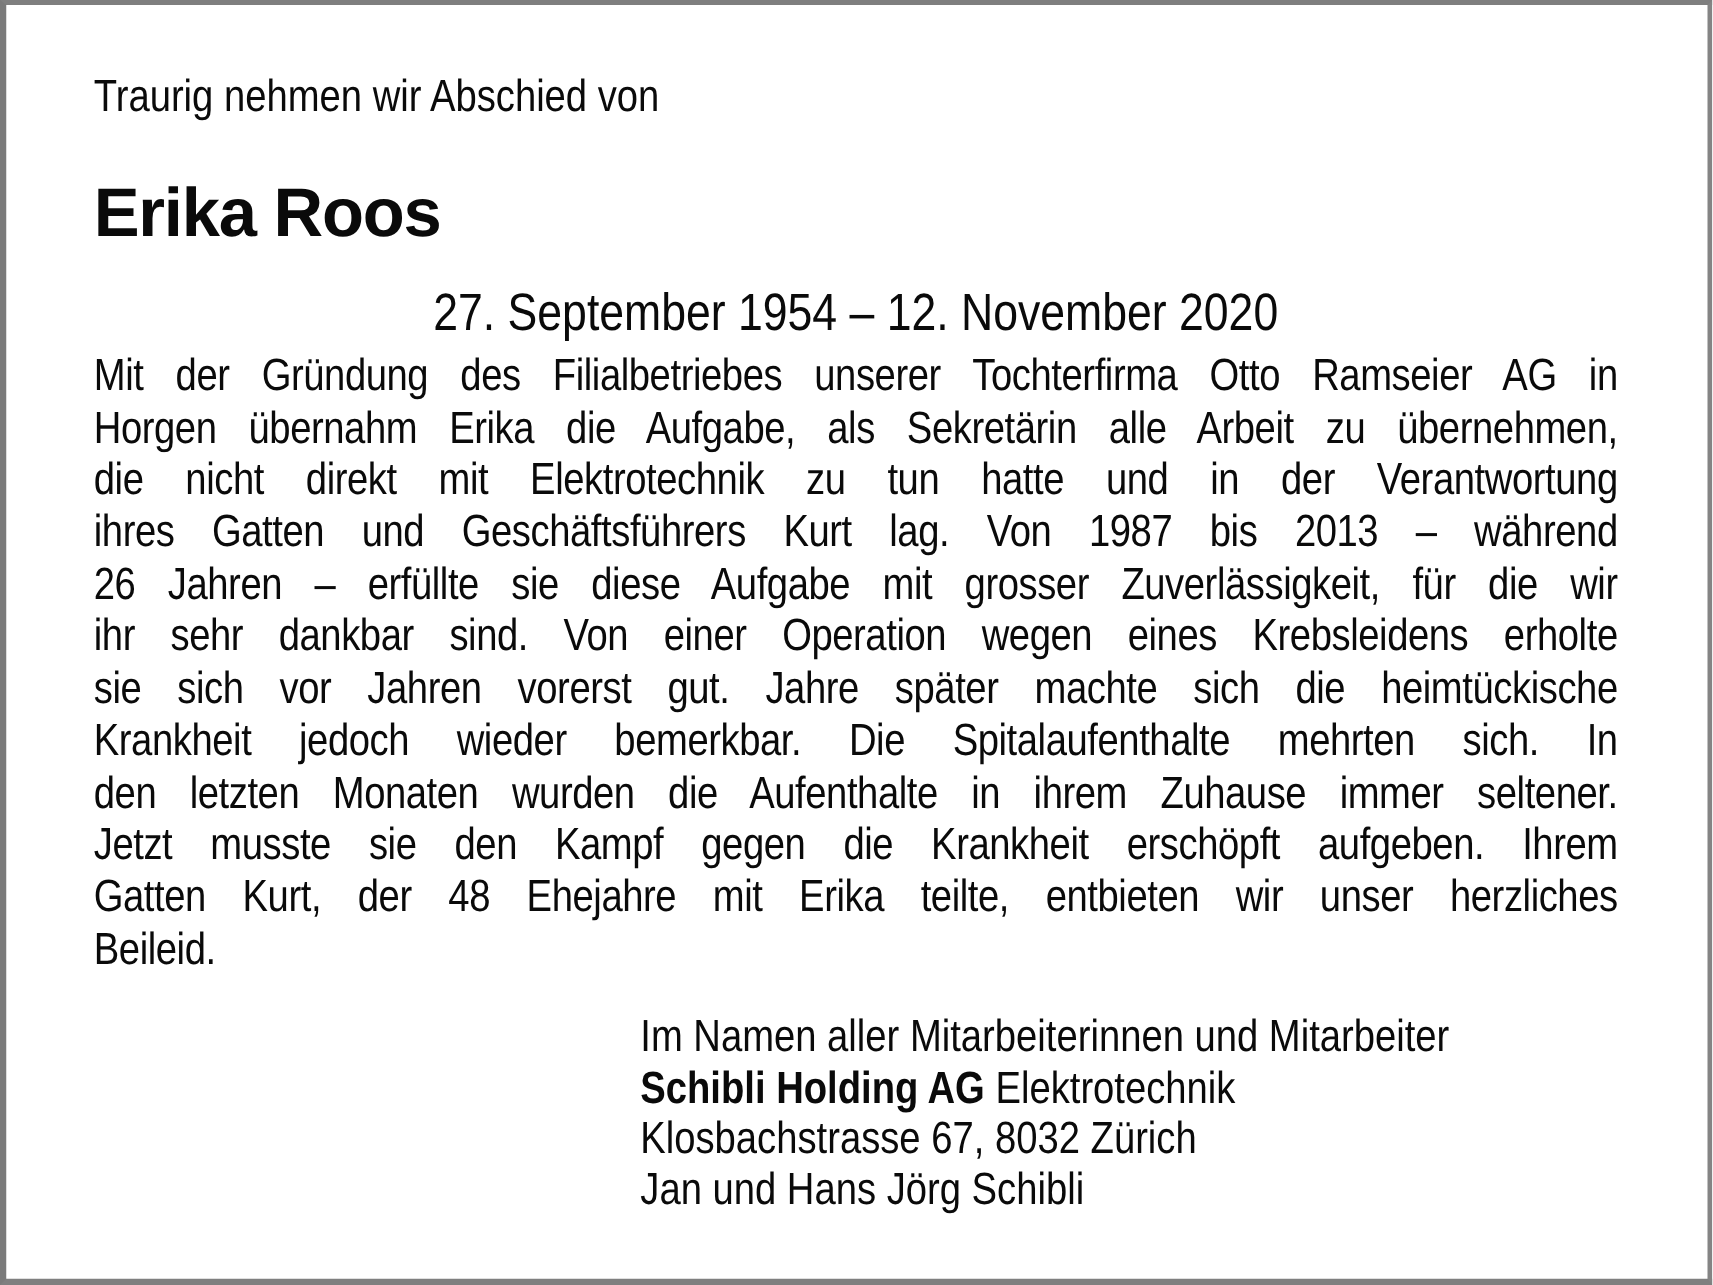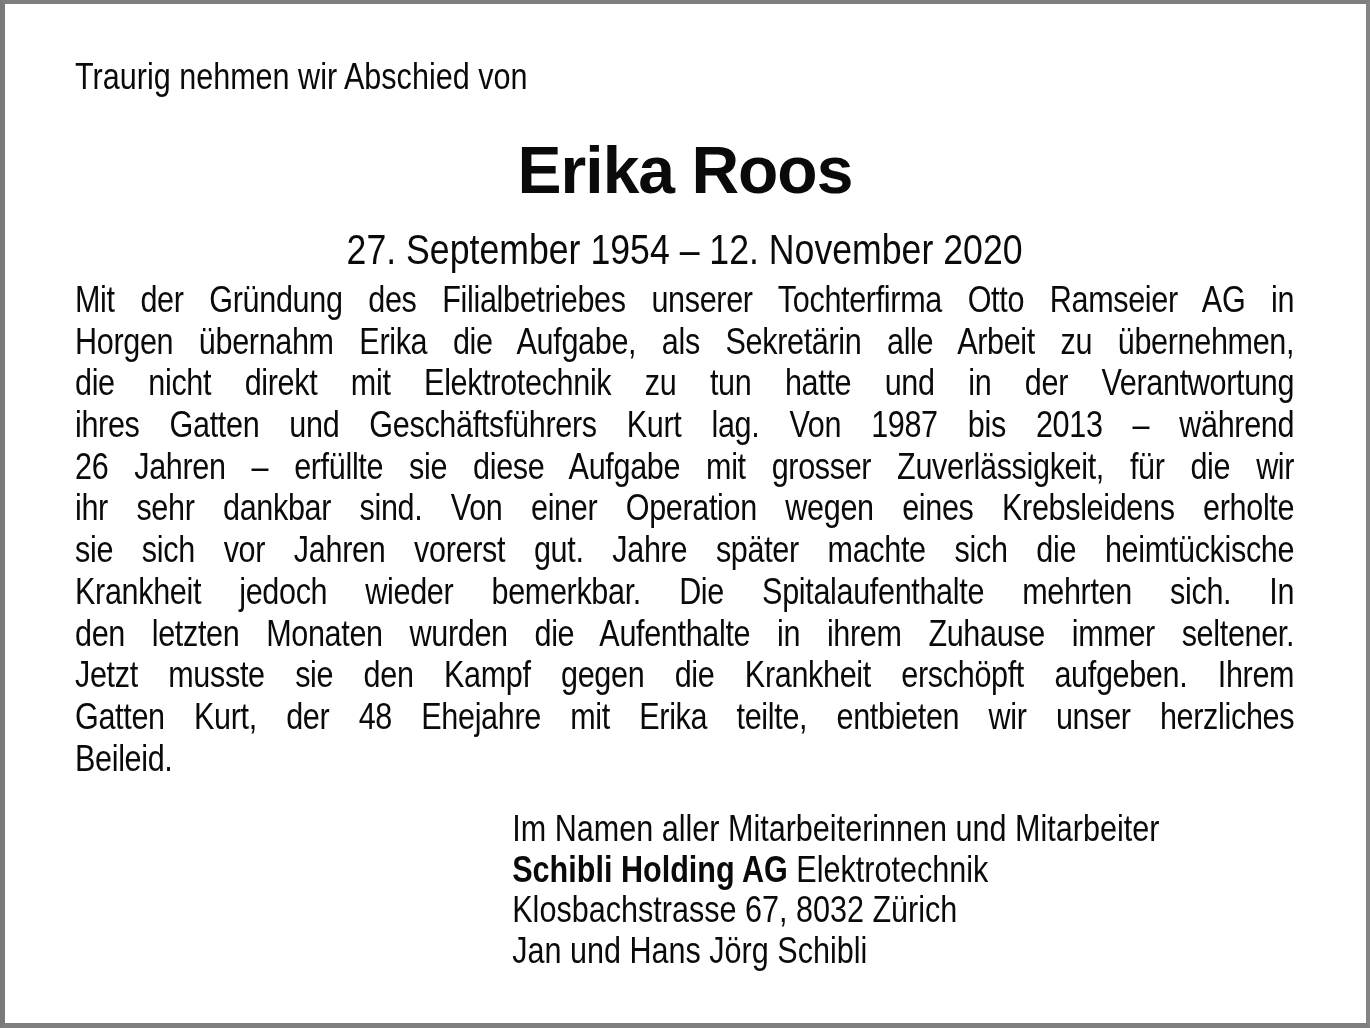--- a/index.html
+++ b/index.html
@@ -38,22 +38,22 @@
     left: 0;
     font-size: 36px;
     line-height: 36px;
     white-space: nowrap;
   }
   .deceased-name {
     position: absolute;
     top: 133px;
     left: 75px;
     width: 1220px;
-    text-align: center;
-    font-size: 66px;
+    text-align: left;
+    font-size: 55px;
     line-height: 74px;
     font-weight: 700;
     letter-spacing: -1px;
     white-space: nowrap;
   }
   .life-dates {
     position: absolute;
     top: 229px;
     left: 0;
     width: 1436px;

